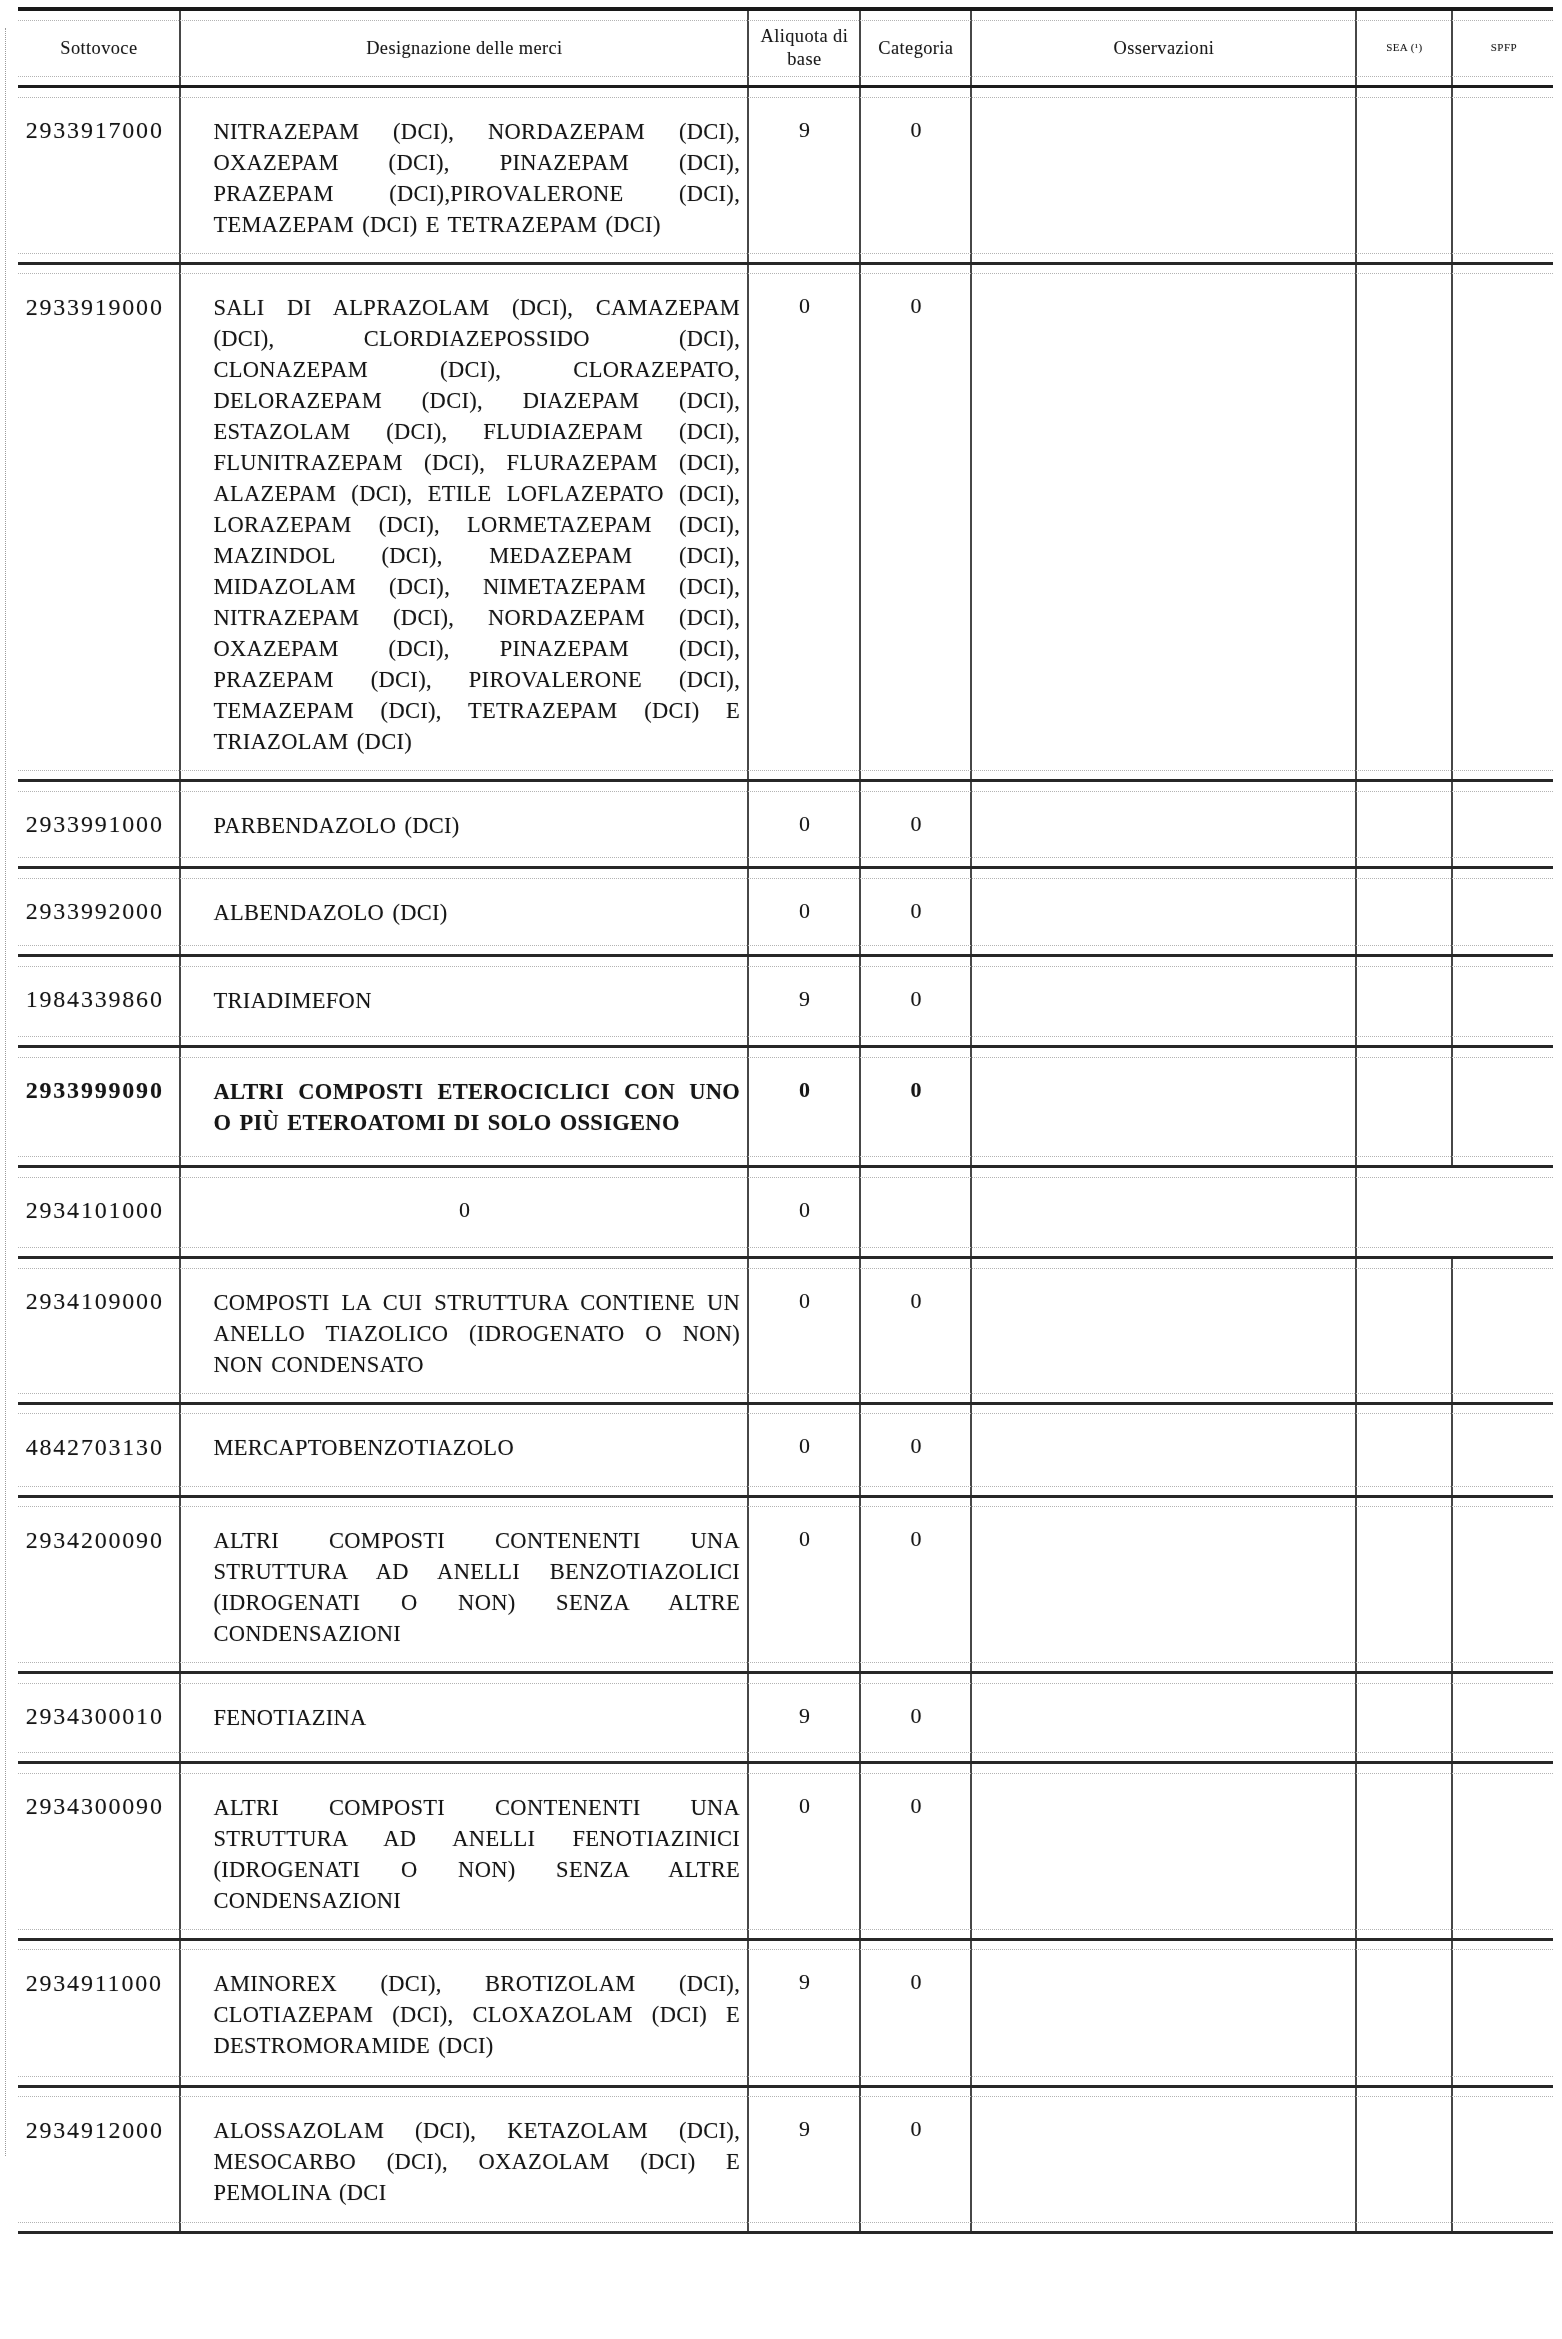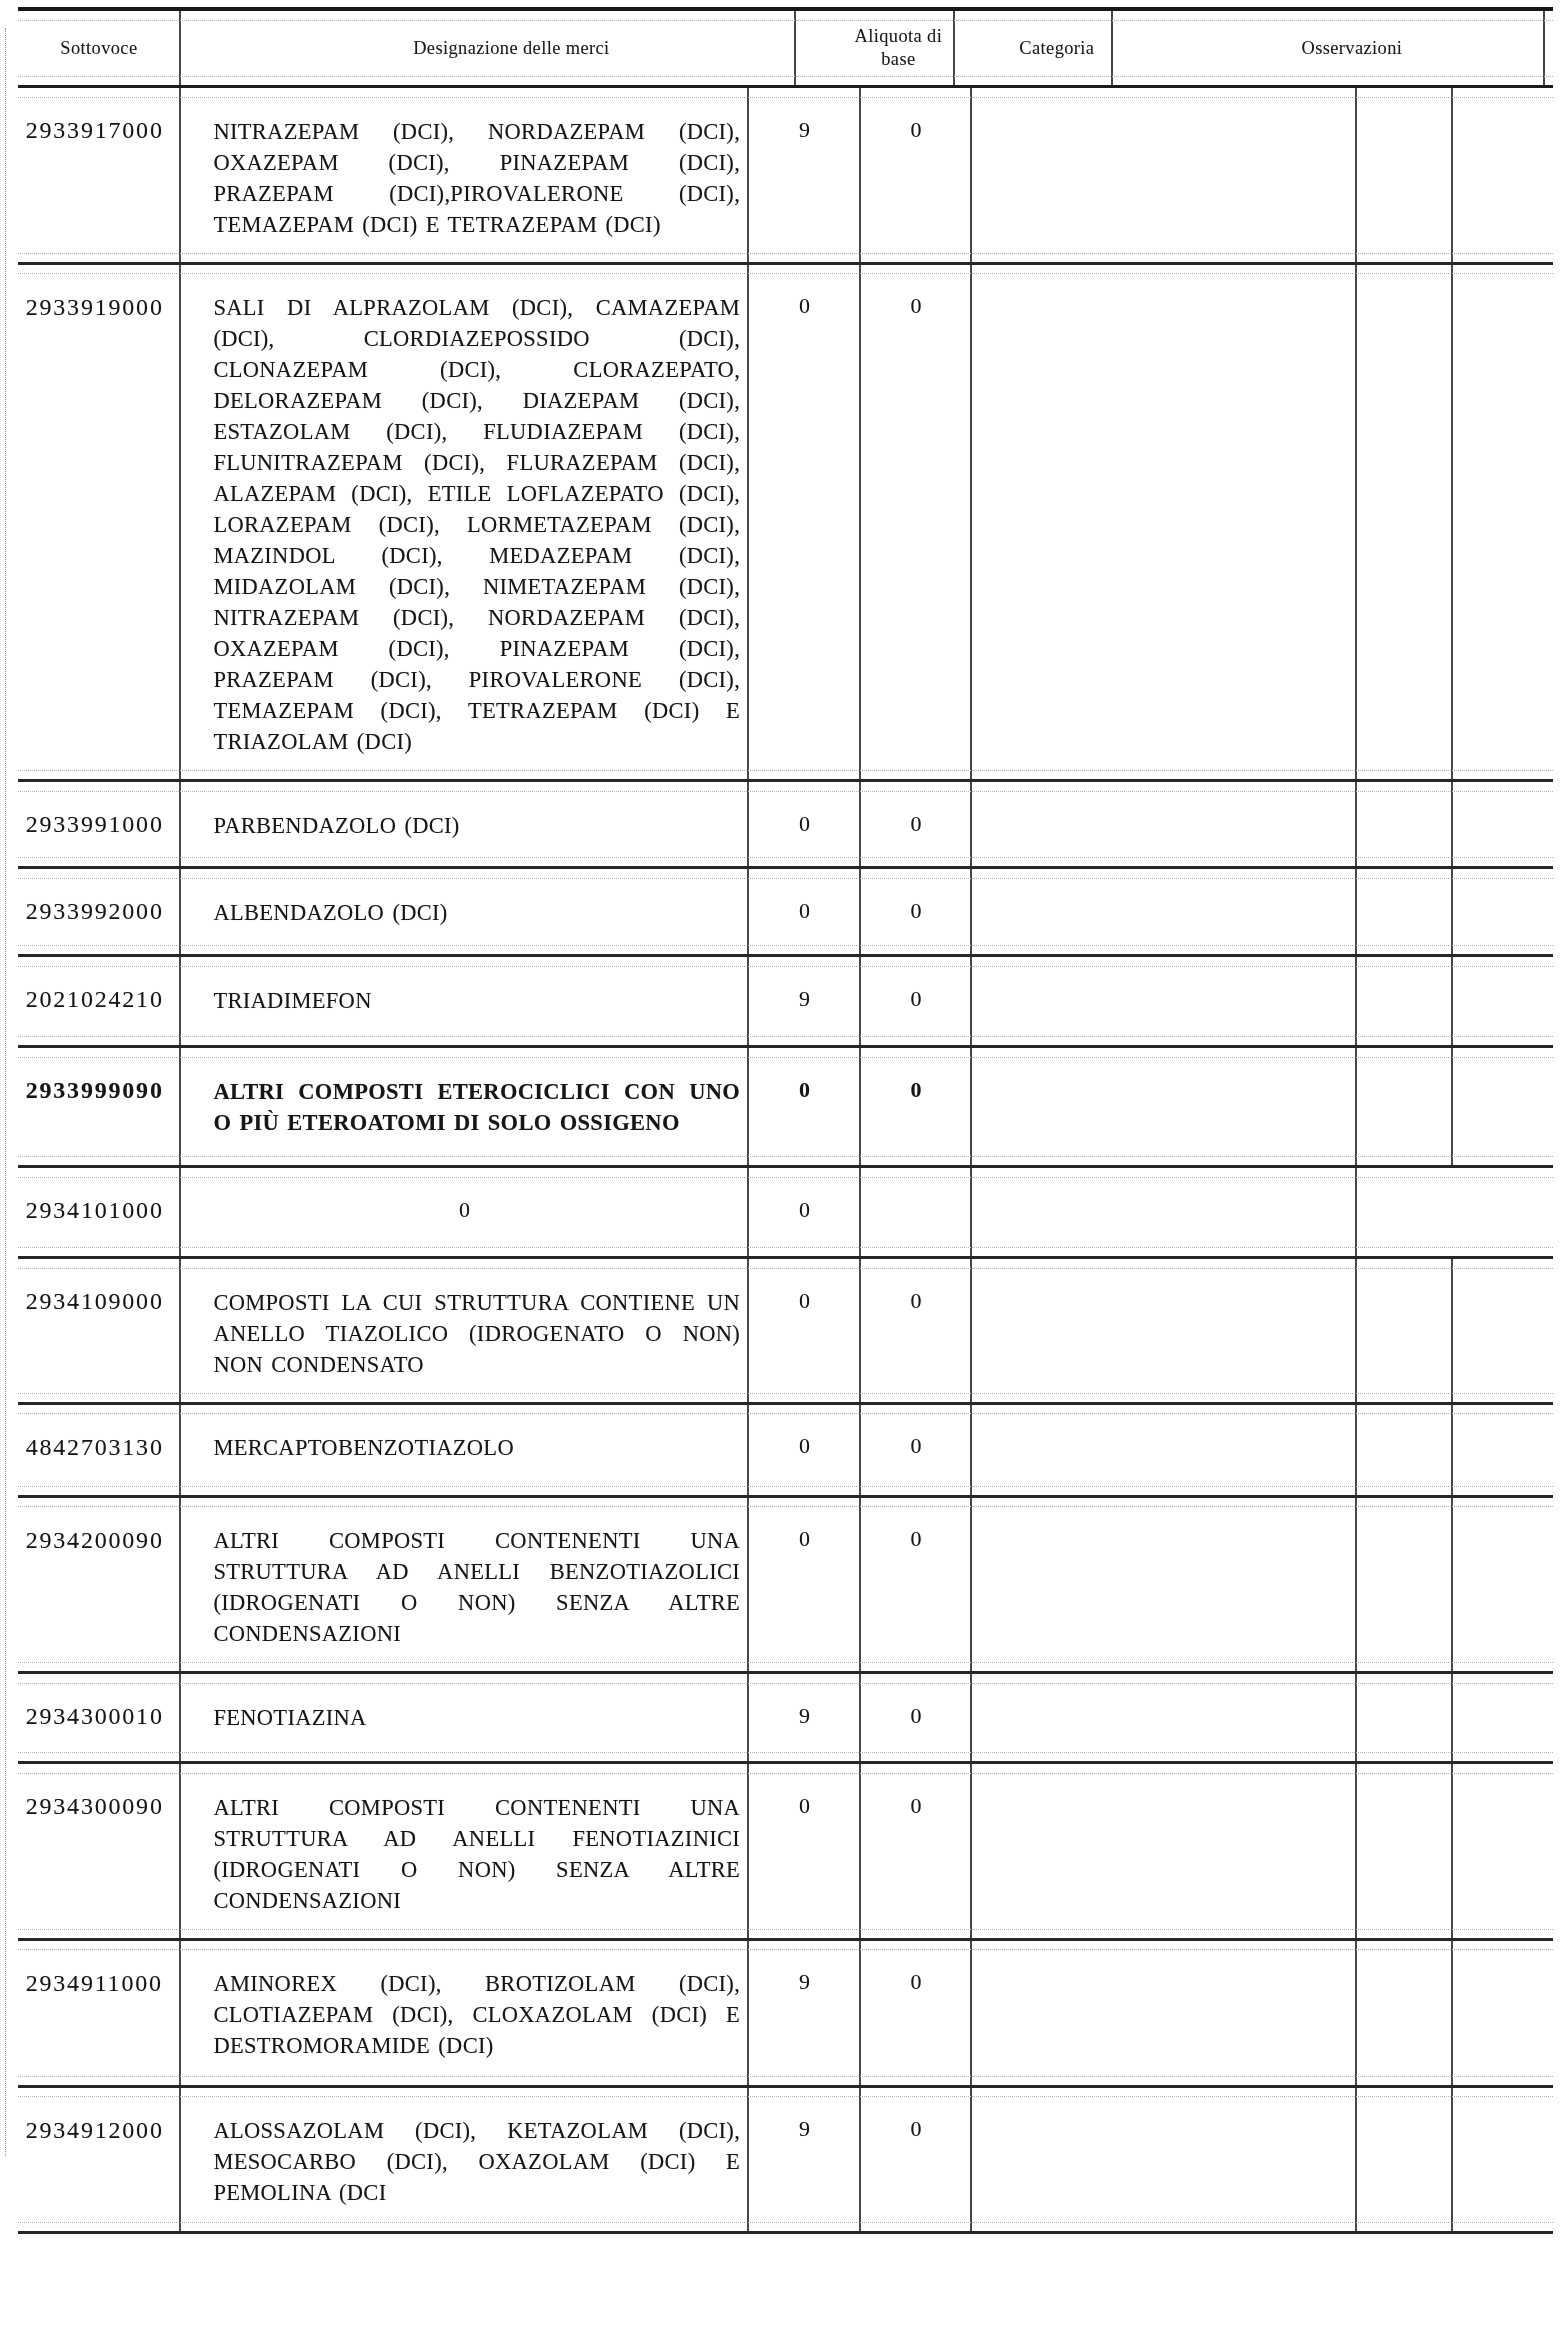--- a/index.html
+++ b/index.html
@@ -28,21 +28,21 @@
   
   .trow::before, .trow::after {
     content: ""; position: absolute; left: 0; right: 0; height: 0;
     border-top: 0.9px dotted #b3b3b3; pointer-events: none;
   }
   .trow::before { top: 8.3px; }
   .trow::after { bottom: 8.3px; }
   .cell { border-right: 2.8px solid #474747; }
   .cell:last-child { border-right: none; }
   
-  .hrow { min-height: 77px; border-bottom: 3.7px solid #1d1d1d; gap: 47px; }
+  .hrow { min-height: 77px; border-bottom: 3.7px solid #1d1d1d; }
   .hcell {
     display: flex; align-items: center; justify-content: center;
     text-align: center;
     font-size: 18.4px; line-height: 1.25;
     color: #1a1a1a; letter-spacing: 0.4px;
     padding: 3.7px 5.5px;
     text-shadow: 0 0 0.9px rgba(20,20,20,0.25);
   }
   .hcell.small { font-size: 11px; }
   
@@ -113,21 +113,21 @@
       <div class="trow" style="min-height: 88px;">
         <div class="cell code-cell">2933992000</div>
         <div class="cell desc-cell">ALBENDAZOLO (DCI)</div>
         <div class="cell num-cell">0</div>
         <div class="cell num-cell">0</div>
         <div class="cell empty-cell"></div>
         <div class="cell empty-cell"></div>
         <div class="cell empty-cell"></div>
       </div>
       <div class="trow" style="min-height: 91px;">
-        <div class="cell code-cell">2021024210</div>
+        <div class="cell code-cell">1984339860</div>
         <div class="cell desc-cell">TRIADIMEFON</div>
         <div class="cell num-cell">9</div>
         <div class="cell num-cell">0</div>
         <div class="cell empty-cell"></div>
         <div class="cell empty-cell"></div>
         <div class="cell empty-cell"></div>
       </div>
       <div class="trow" style="min-height: 120px; font-weight: bold;">
         <div class="cell code-cell">2933999090</div>
         <div class="cell desc-cell">ALTRI COMPOSTI ETEROCICLICI CON UNO O PIÙ ETEROATOMI DI SOLO OSSIGENO</div>

